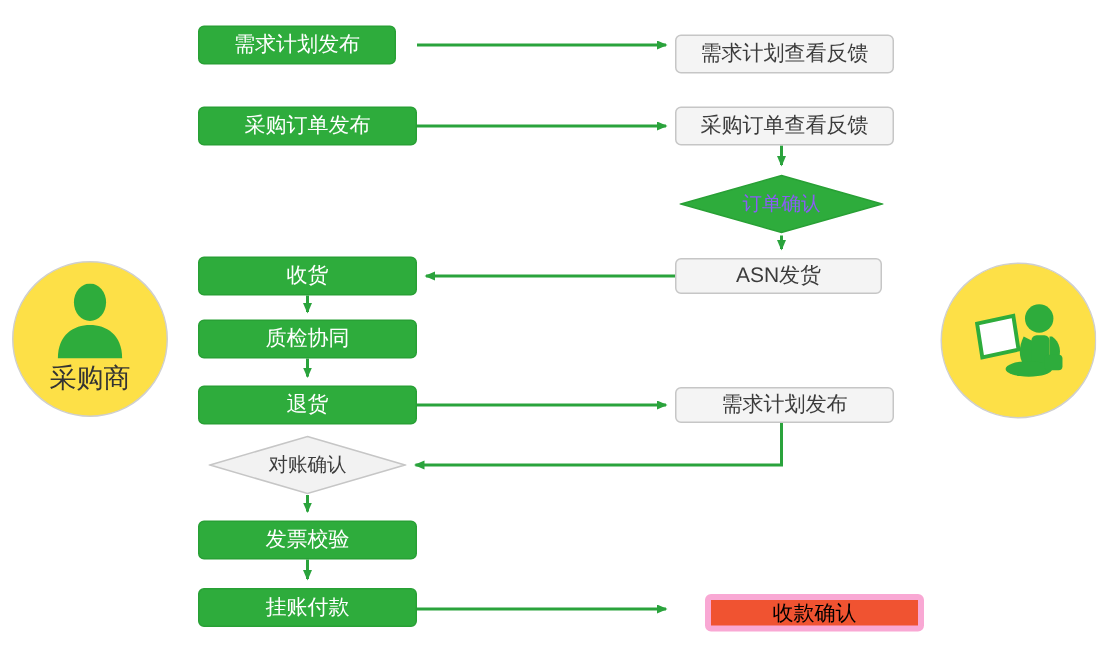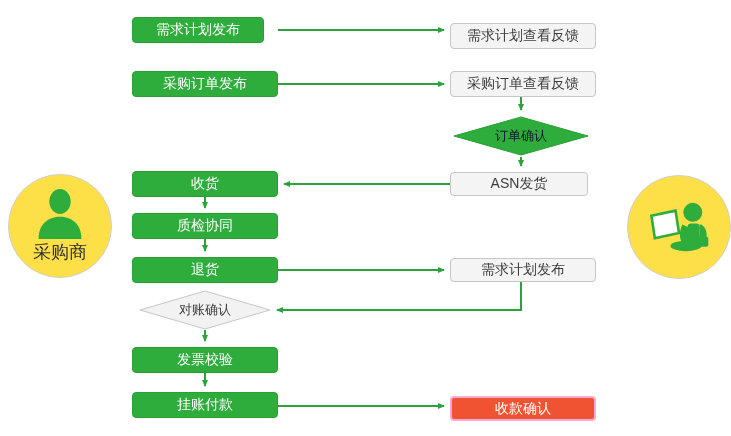--- a/index.html
+++ b/index.html
@@ -13,28 +13,28 @@
   .canvas{position:relative;width:731px;height:436px;background:#ffffff;overflow:hidden;}
 
   .edges{position:absolute;left:0;top:0;z-index:1;}
   .edges line,.edges polyline{stroke:var(--line);stroke-width:2;fill:none;}
   .arrowhead{fill:var(--line);}
 
   .node{position:absolute;z-index:2;display:flex;align-items:center;justify-content:center;
         font-size:14px;border-radius:4px;box-sizing:border-box;white-space:nowrap;}
   .node.green{background:var(--green);color:#ffffff;border:1px solid var(--green-border);}
   .node.gray{background:#f4f4f4;color:#3c3c3c;border:1px solid #c6c6c6;}
-  .node.red{background:var(--red);color:#ffffff;border:2px solid #f9a8d4;}
+  .node.red{background:var(--red);color:#000000;border:4px solid #f9a8d4;margin-left:20px;}
 
   .diamond{position:absolute;z-index:2;}
   .diamond svg{position:absolute;left:0;top:0;width:100%;height:100%;}
   .diamond .dlabel{position:absolute;left:0;top:0;right:0;bottom:0;display:flex;
         align-items:center;justify-content:center;font-size:13px;white-space:nowrap;}
   .diamond.green-d polygon{fill:var(--green);stroke:var(--green-border);stroke-width:1;}
-  .diamond.green-d .dlabel{color:#0f172a;}
+  .diamond.green-d .dlabel{color:#8b5cf6;}
   .diamond.gray-d polygon{fill:#f2f2f2;stroke:#c6c6c6;stroke-width:1;}
   .diamond.gray-d .dlabel{color:#3c3c3c;}
 
   .actor{position:absolute;z-index:2;border-radius:50%;background:#fde047;
         border:1px solid #cfcfcf;box-sizing:border-box;display:flex;flex-direction:column;
         align-items:center;justify-content:center;}
   .actor-label{font-size:18px;color:#333333;margin-top:1px;}
   .actor-icon{display:block;}
   .actor-icon .fillg{fill:var(--green);}
   .actor-icon .strokeg{fill:#ffffff;stroke:var(--green);stroke-width:3;}

